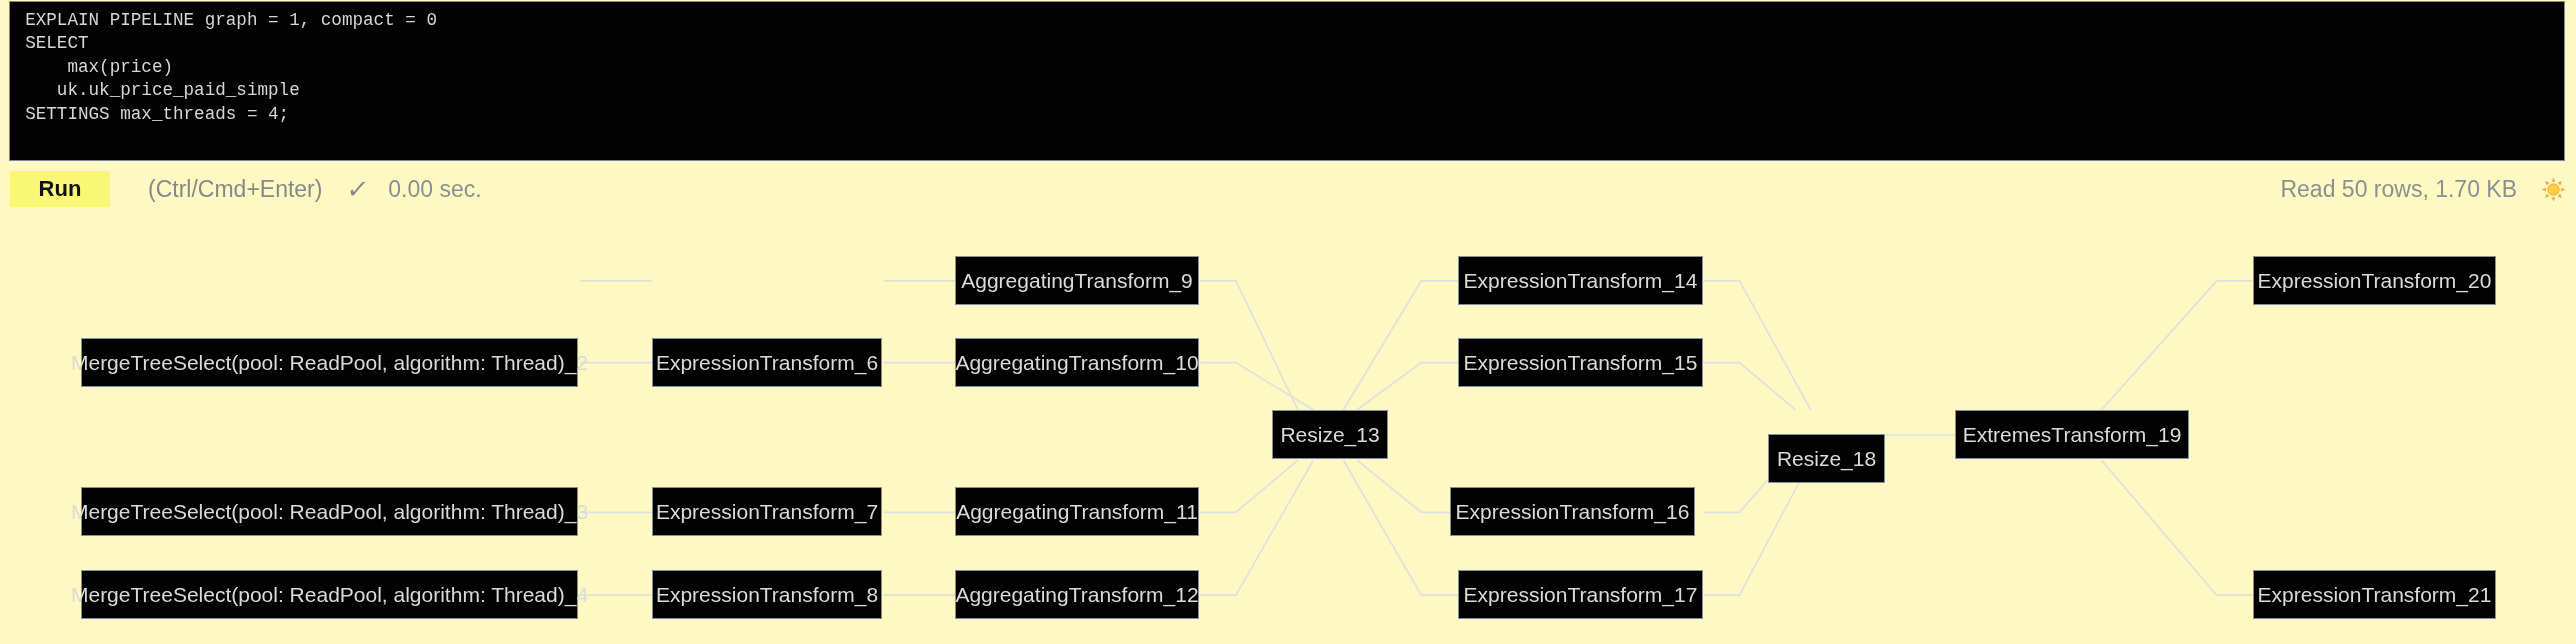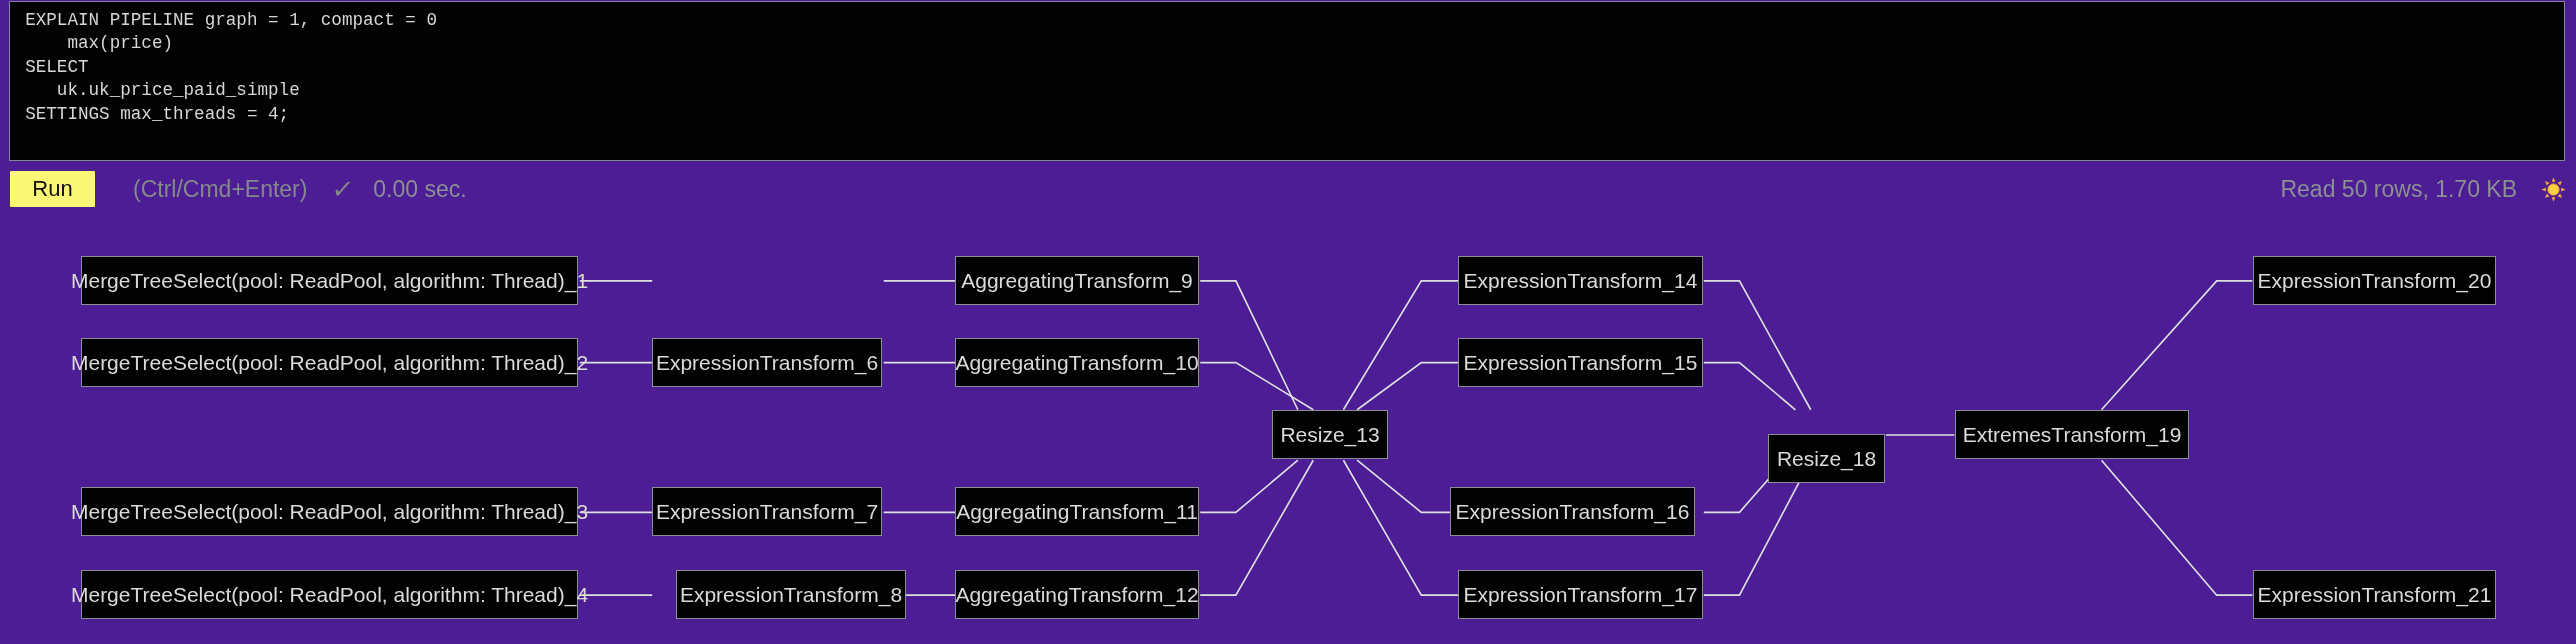--- a/index.html
+++ b/index.html
@@ -1,20 +1,20 @@
 <!DOCTYPE html>
 <html style="font-size:8.8px"><head>
 <meta charset="utf-8">
 <style>
   html, body { margin: 0; padding: 0; background: #0c151d; }
   .app {
     position: relative;
     width: 2576px;
     height: 644px;
-    background: #4c1d95;
+    background: #fef9c3;
     font-family: "Liberation Sans", sans-serif;
     overflow: hidden;
   }
 
   
   .editor {
     position: absolute;
     left: 8.8px; top: 1.1px;
     width: 2556px; height: 160px;
     background: #020202;
@@ -31,28 +31,28 @@
   }
 
   
   .toolbar {
     position: absolute;
     left: 10px; top: 171px; right: 10px; height: 36px;
     display: flex;
     align-items: center;
   }
   .run-button {
-    width: 85px; height: 36px;
+    width: 100px; height: 36px;
     background: #fbf776;
     color: #101010;
     border: none;
     border-radius: 1.1px;
     font-family: "Liberation Sans", sans-serif;
     font-size: 22px;
-    font-weight: normal;
+    font-weight: bold;
     cursor: pointer;
     flex: 0 0 auto;
   }
   .shortcut-hint {
     margin-left: 38px;
     font-size: 23px;
     color: #84898c;
   }
   .check-icon {
     margin-left: 25px;
@@ -107,22 +107,22 @@
     box-sizing: content-box;
   }
 </style>
 </head>
 <body>
 
 <div class="app">
 
   <div class="editor">
     <div class="code-line">EXPLAIN PIPELINE graph = 1, compact = 0</div>
+    <div class="code-line">SELECT</div>
     <div class="code-line">    max(price)</div>
-    <div class="code-line">SELECT</div>
     <div class="code-line">   uk.uk_price_paid_simple</div>
     <div class="code-line">SETTINGS max_threads = 4;</div>
   </div>
 
   <div class="toolbar">
     <button class="run-button">Run</button>
     <span class="shortcut-hint">(Ctrl/Cmd+Enter)</span>
     <span class="check-icon">✓</span>
     <span class="elapsed">0.00 sec.</span>
     <div class="right-group">
@@ -169,28 +169,27 @@
     <polyline points="3105,661 3170,661 3272,747"></polyline>
     <polyline points="3105,934 3170,934 3253,839"></polyline>
     <polyline points="3105,1085 3170,1085 3300,839"></polyline>
 
     <polyline points="3437,793 3562,793"></polyline>
 
     <polyline points="3830,747 4040,512 4105,512"></polyline>
     <polyline points="3830,839 4040,1085 4105,1085"></polyline>
   </svg>
 
-  <div class="node" style="left:81px;top:256px;width:495px">MergeTreeSelect(pool: ReadPool, algorithm: Thread)_1</div>
   <div class="node" style="left:81px;top:338px;width:495px">MergeTreeSelect(pool: ReadPool, algorithm: Thread)_2</div>
   <div class="node" style="left:81px;top:487px;width:495px">MergeTreeSelect(pool: ReadPool, algorithm: Thread)_3</div>
   <div class="node" style="left:81px;top:570px;width:495px">MergeTreeSelect(pool: ReadPool, algorithm: Thread)_4</div>
 
   <div class="node" style="left:652px;top:338px;width:228px">ExpressionTransform_6</div>
   <div class="node" style="left:652px;top:487px;width:228px">ExpressionTransform_7</div>
-  <div class="node" style="left:676px;top:570px;width:228px">ExpressionTransform_8</div>
+  <div class="node" style="left:652px;top:570px;width:228px">ExpressionTransform_8</div>
 
   <div class="node" style="left:955px;top:256px;width:242px">AggregatingTransform_9</div>
   <div class="node" style="left:955px;top:338px;width:242px">AggregatingTransform_10</div>
   <div class="node" style="left:955px;top:487px;width:242px">AggregatingTransform_11</div>
   <div class="node" style="left:955px;top:570px;width:242px">AggregatingTransform_12</div>
 
   <div class="node" style="left:1272px;top:410px;width:114px">Resize_13</div>
 
   <div class="node" style="left:1458px;top:256px;width:243px">ExpressionTransform_14</div>
   <div class="node" style="left:1458px;top:338px;width:243px">ExpressionTransform_15</div>

